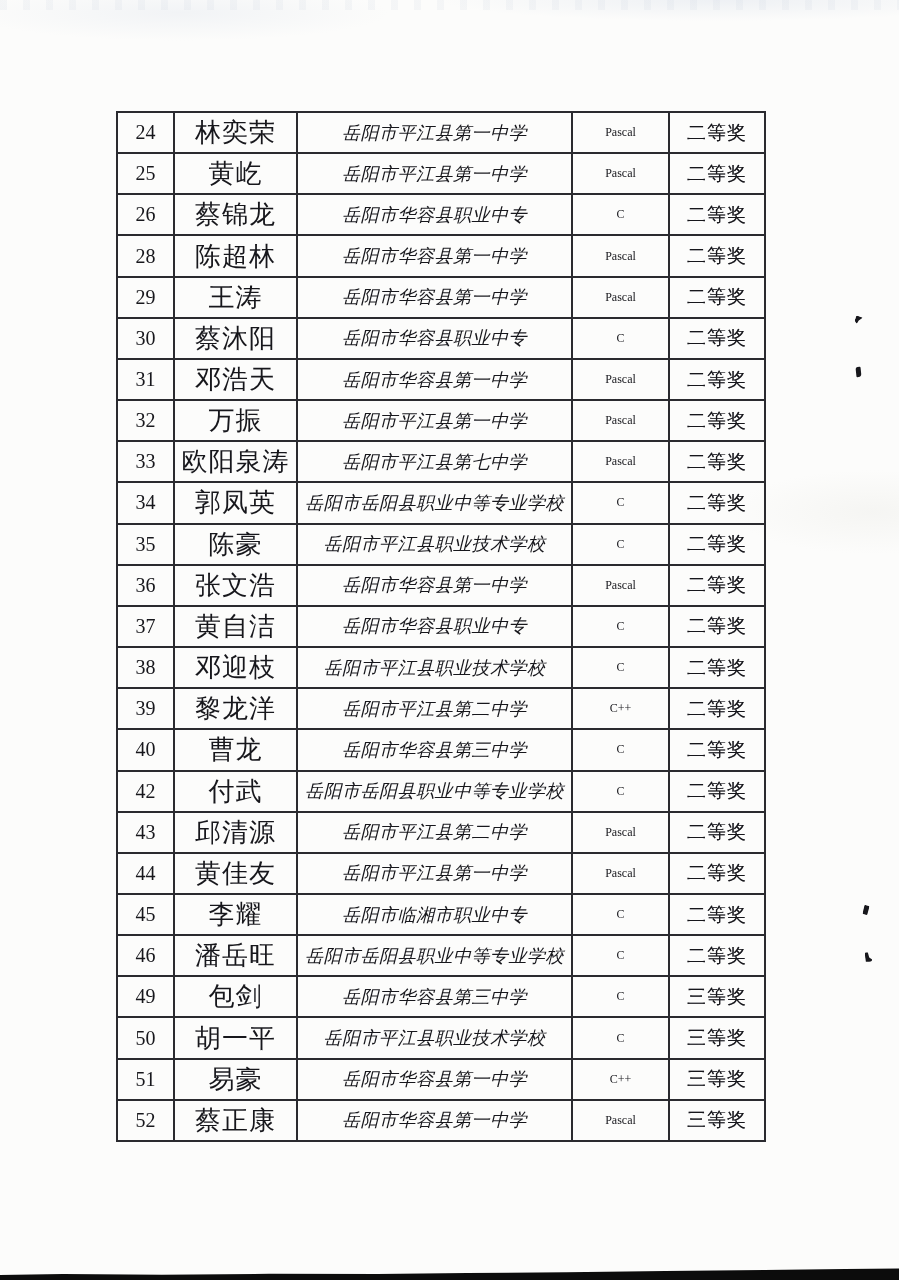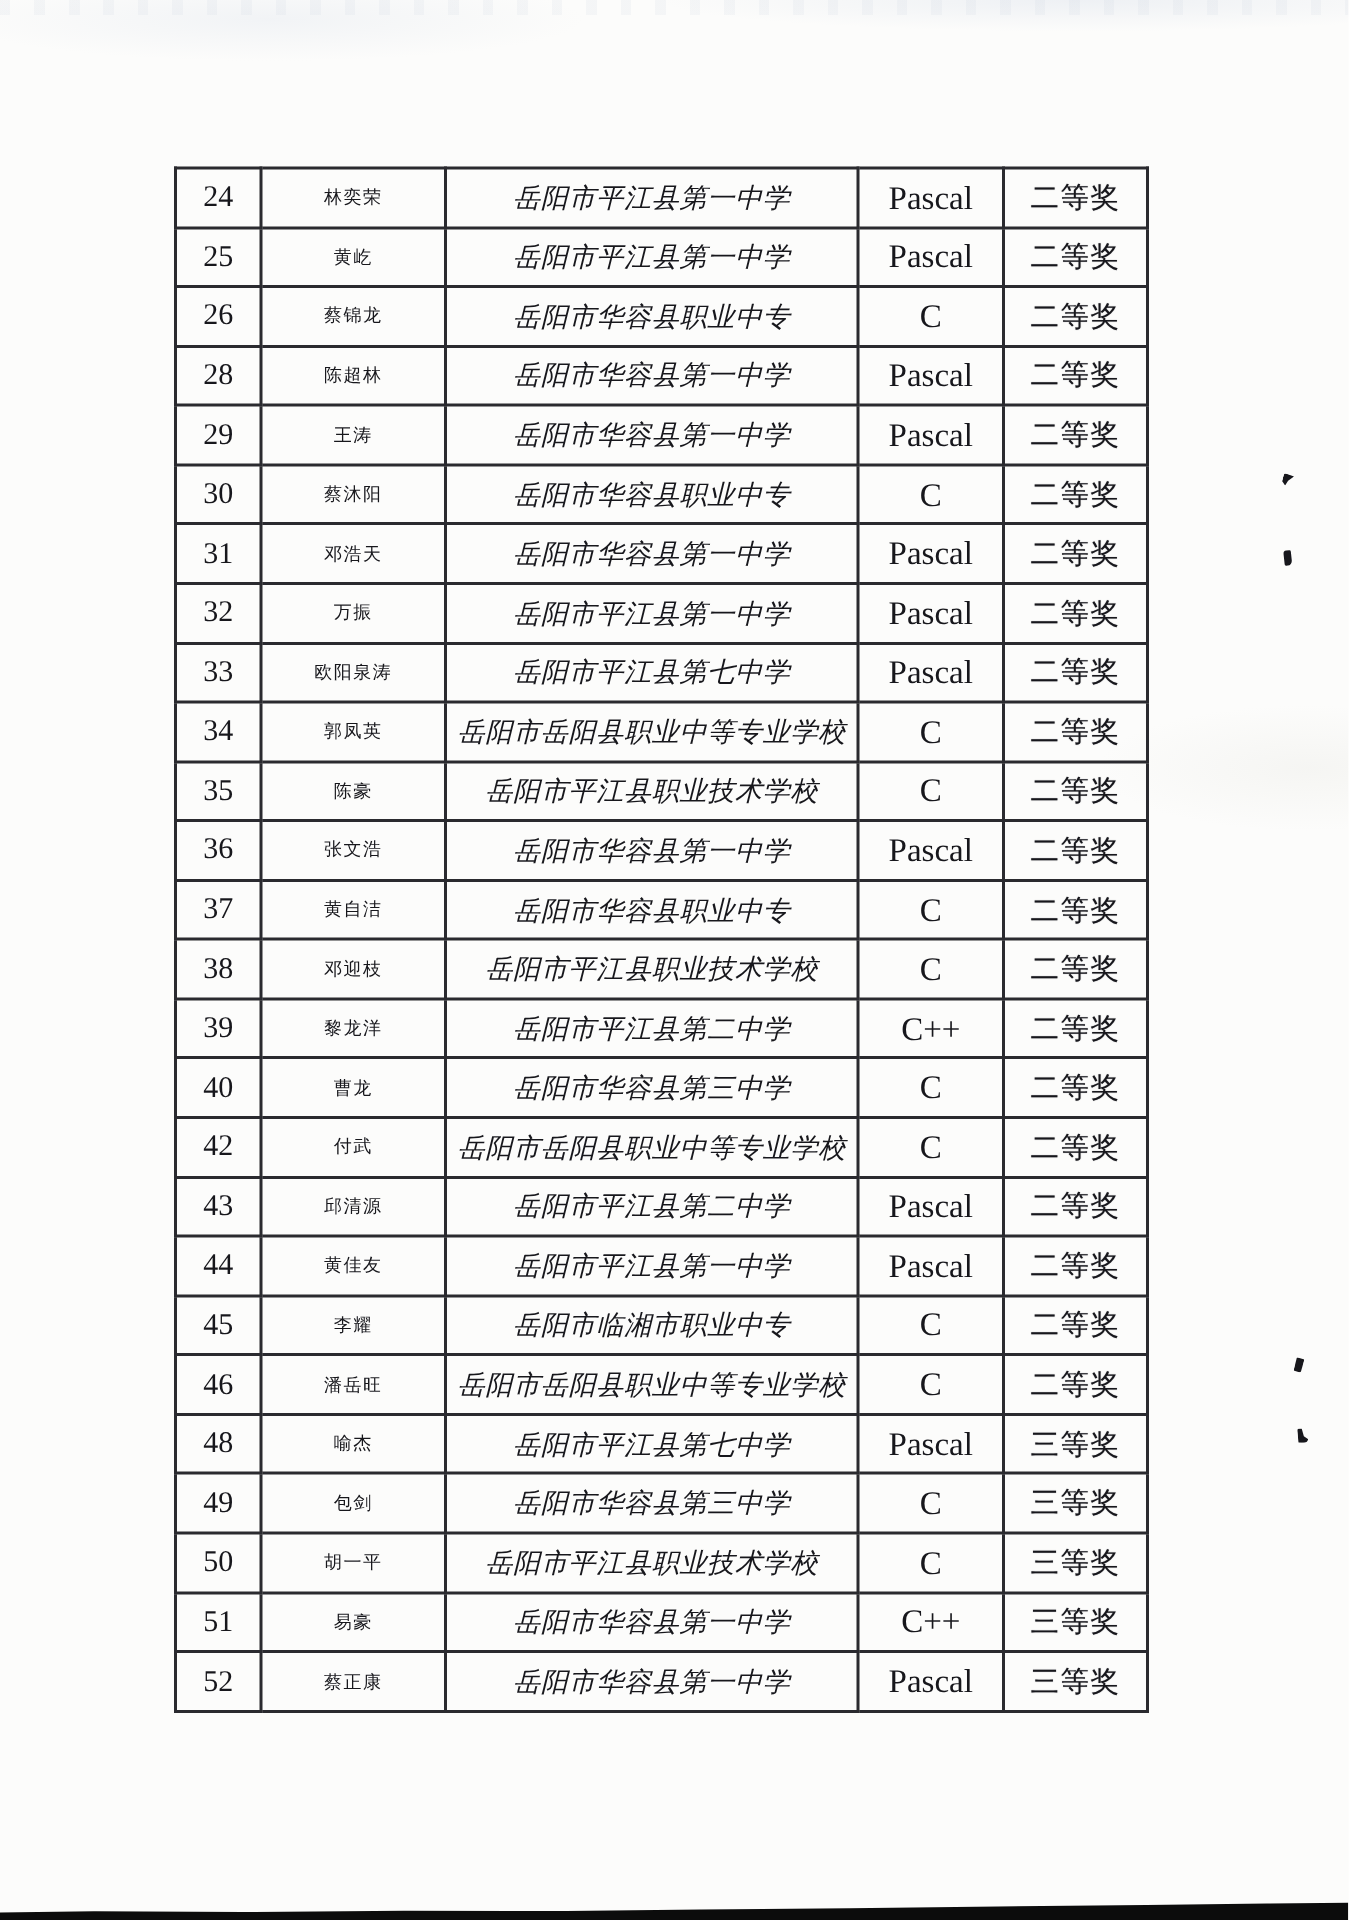--- a/index.html
+++ b/index.html
@@ -36,23 +36,23 @@
   }
   table.award-table td{
     border:2px solid var(--border);
     text-align:center;vertical-align:middle;
     color:var(--ink);
     padding:0;
     overflow:hidden;white-space:nowrap;
   }
   table.award-table tr{height:38px;}
   td.c0{font-size:20px;}                               
-  td.c1{font-size:12px;letter-spacing:1px;}            
+  td.c1{font-size:26px;letter-spacing:1px;}            
   td.c2{font-size:18px;letter-spacing:.5px;font-style:italic;}           
-  td.c3{font-size:22px;}                               
+  td.c3{font-size:12px;}                               
   td.c4{font-size:19px;letter-spacing:1px;
         text-shadow:0 0 .6px rgba(20,20,30,.55);margin-top:24px;}      
   
   .speck{position:absolute;background:var(--ink);border-radius:2px 1px 3px 1px;}
   .s1{left:855px;top:316px;width:7px;height:8px;transform:rotate(14deg);
       clip-path:polygon(0 0,100% 10%,55% 55%,38% 100%,0 70%);}
   .s2{left:856px;top:367px;width:5px;height:10px;transform:rotate(-6deg);}
   .s3{left:863px;top:905px;width:6px;height:10px;transform:rotate(8deg);
       clip-path:polygon(15% 0,100% 8%,80% 100%,0 92%);}
   .s4{left:865px;top:952px;width:7px;height:10px;transform:rotate(-4deg);
@@ -223,27 +223,20 @@
           <td class="c4">二等奖</td>
         </tr>
         <tr>
           <td class="c0">46</td>
           <td class="c1">潘岳旺</td>
           <td class="c2">岳阳市岳阳县职业中等专业学校</td>
           <td class="c3">C</td>
           <td class="c4">二等奖</td>
         </tr>
         <tr>
-          <td class="c0">48</td>
-          <td class="c1">喻杰</td>
-          <td class="c2">岳阳市平江县第七中学</td>
-          <td class="c3">Pascal</td>
-          <td class="c4">三等奖</td>
-        </tr>
-        <tr>
           <td class="c0">49</td>
           <td class="c1">包剑</td>
           <td class="c2">岳阳市华容县第三中学</td>
           <td class="c3">C</td>
           <td class="c4">三等奖</td>
         </tr>
         <tr>
           <td class="c0">50</td>
           <td class="c1">胡一平</td>
           <td class="c2">岳阳市平江县职业技术学校</td>

